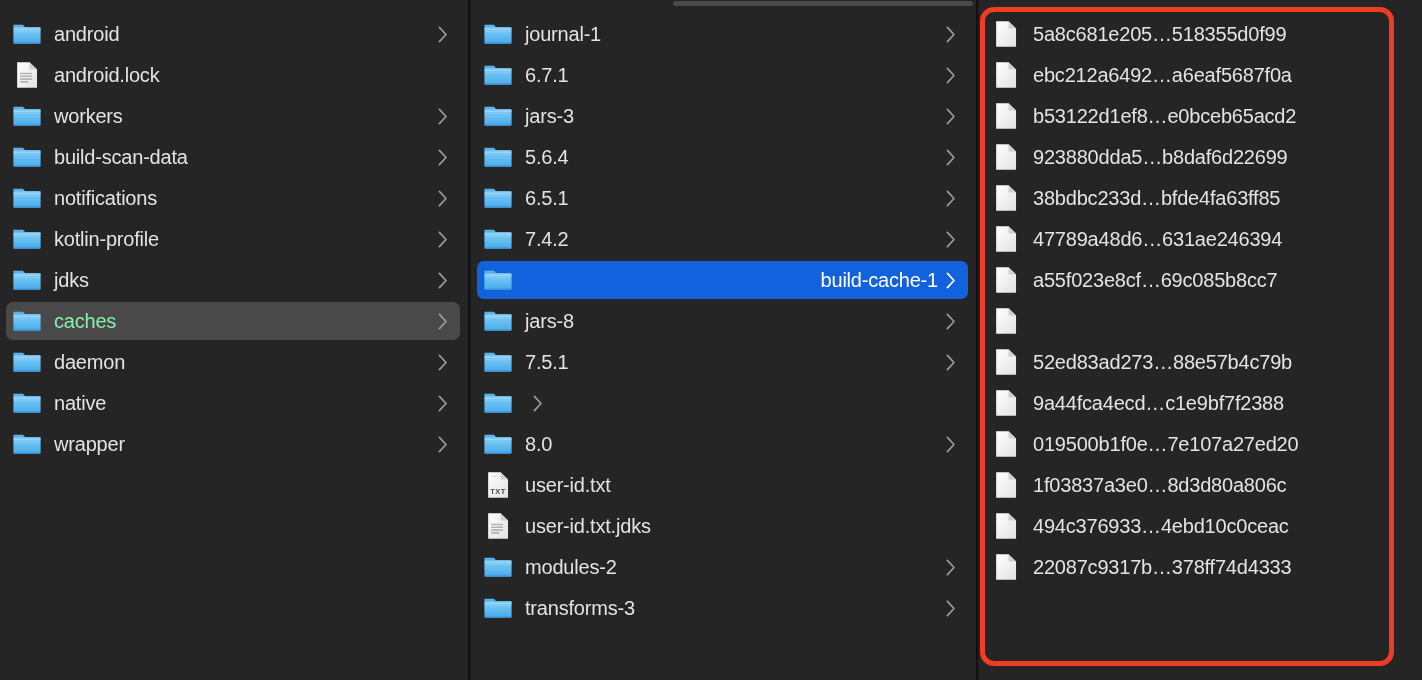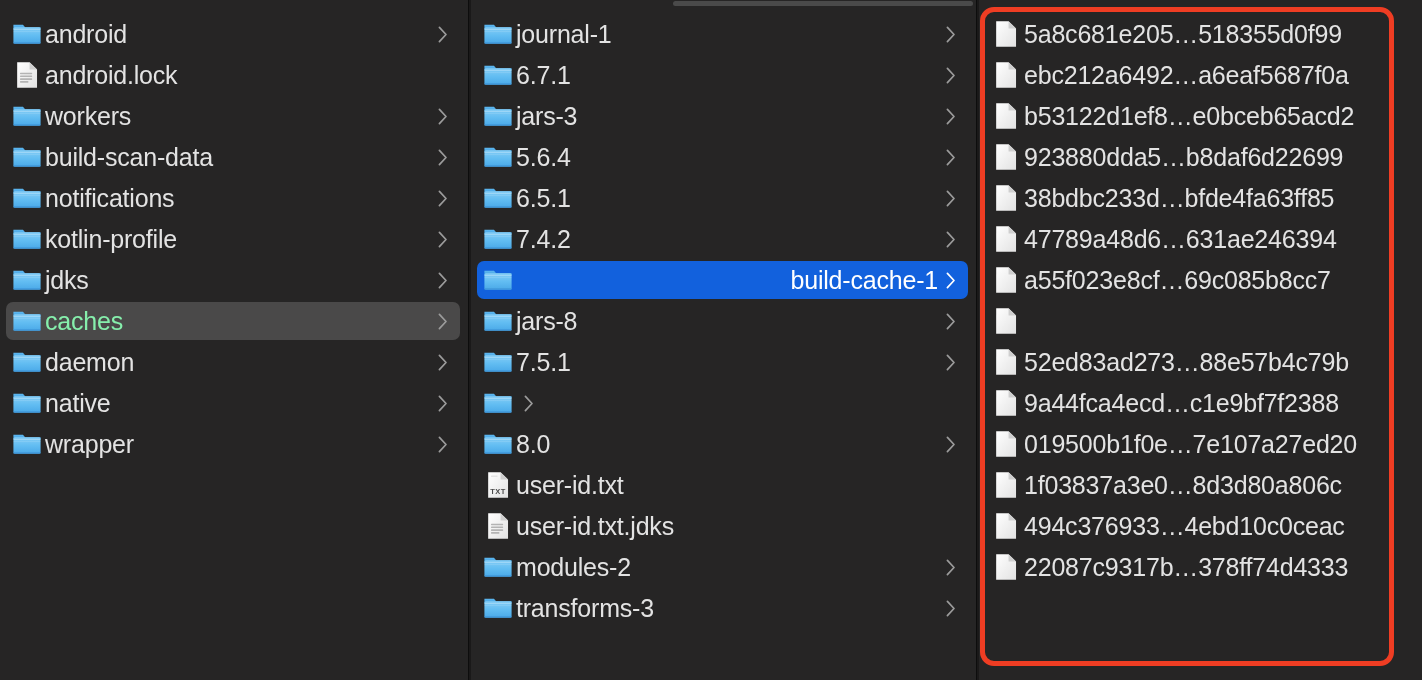--- a/index.html
+++ b/index.html
@@ -75,26 +75,26 @@
     cursor: default;
     user-select: none;
   }
   .row.selected-active  { background: #1261dd; text-align: right; }
   .row.selected-inactive{ background: #4a4949; }
 
   .row .icon {
     flex: 0 0 auto;
     width: 30px;
     height: 30px;
-    margin-right: 3px;
+    margin-right: 12px;
     position: relative;
   }
   .row .label {
     flex: 1 1 auto;
-    font-size: 25px;
+    font-size: 20px;
     letter-spacing: -0.2px;
     color: #e3e3e3;
     white-space: nowrap;
     overflow: visible;
   }
   .row.selected-active .label { color: #ffffff; }
   .row.selected-inactive .label { color: #86efac; }
   .row .chevron {
     flex: 0 0 auto;
     width: 14px;

